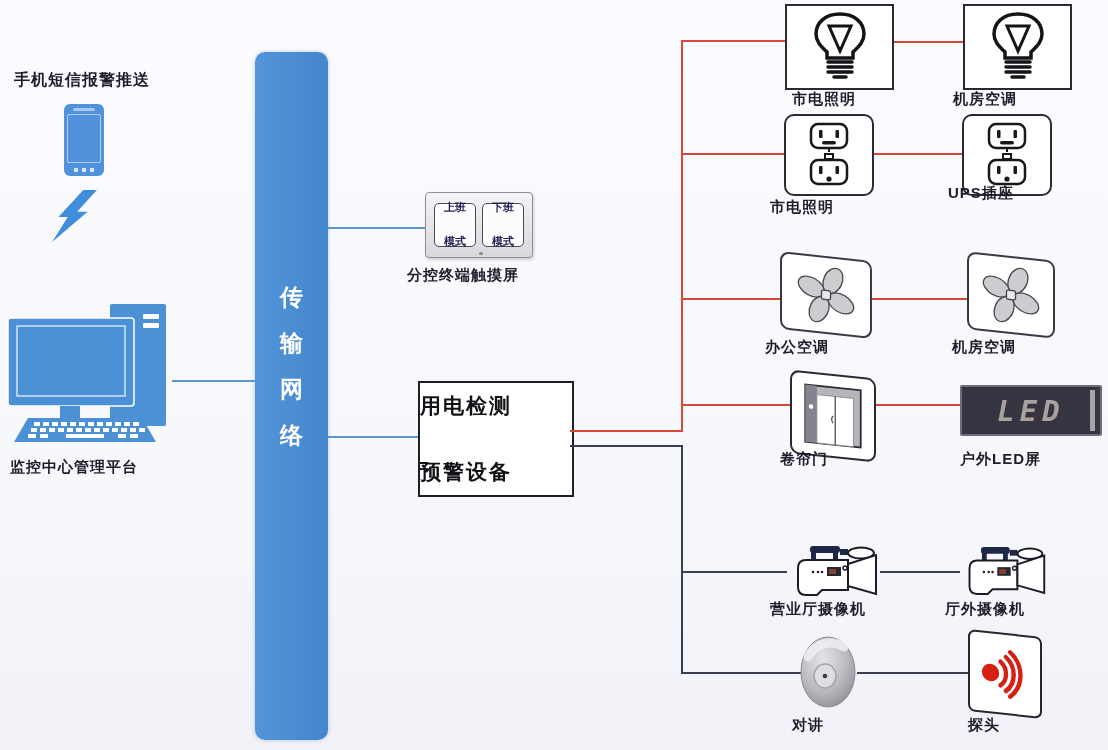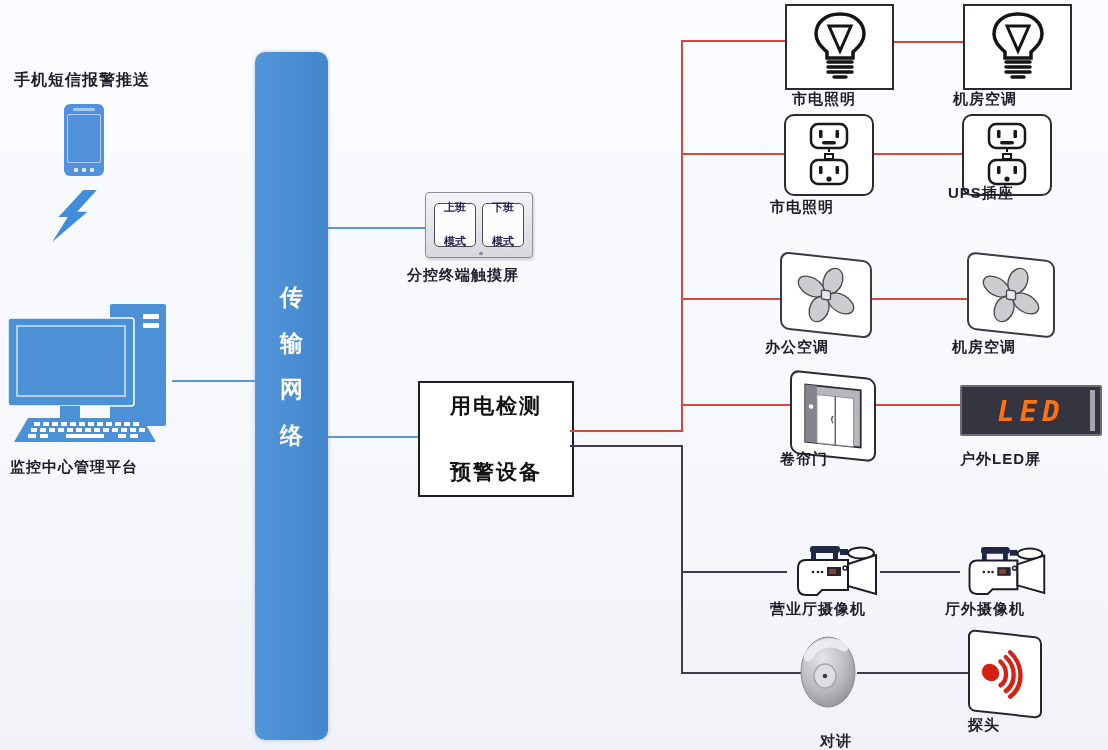--- a/index.html
+++ b/index.html
@@ -30,32 +30,32 @@
   #touch{position:absolute;left:425px;top:192px;width:106px;height:64px;border-radius:4px;
          background:linear-gradient(180deg,#f4f4f7,#d7d7dd);border:1px solid #8f8f98;
          box-shadow:1px 2px 3px rgba(0,0,0,.18);display:flex;align-items:center;justify-content:center;gap:6px;}
   .tbtn{width:40px;height:42px;background:#fcfcfd;border:1.5px solid #4a4a55;border-radius:5px;
         display:flex;flex-direction:column;align-items:center;justify-content:center;
         font-size:11px;font-weight:bold;color:#1e1b50;line-height:1.25;gap:20px;}
   #touch .dot{position:absolute;bottom:2px;left:50%;width:4px;height:3px;background:#8b8b93;border-radius:2px;}
   
   #main-box{position:absolute;left:418px;top:381px;width:152px;height:112px;background:#fff;
             border:2px solid #1e1e26;display:flex;flex-direction:column;justify-content:space-evenly;
-            align-items:center;font-size:21px;font-weight:600;color:#121216;letter-spacing:2px;gap:28px;}
+            font-size:21px;font-weight:600;color:#121216;letter-spacing:2px;gap:28px;}
   
   #phone{position:absolute;left:64px;top:104px;width:40px;height:72px;background:#5292dc;border-radius:6px;}
   #phone .ptop{position:absolute;top:4px;left:9px;right:9px;height:3px;background:rgba(255,255,255,.5);border-radius:2px;}
   #phone .pscr{position:absolute;top:10px;left:3px;right:3px;bottom:13px;border:1px solid rgba(255,255,255,.55);border-radius:2px;}
   #phone .pdots{position:absolute;bottom:4px;left:0;width:100%;display:flex;justify-content:center;gap:4px;}
   #phone .pdots i{width:4px;height:4px;background:rgba(255,255,255,.8);border-radius:1px;}
   
   #led{position:absolute;left:960px;top:385px;width:138px;height:47px;background:#343541;
        border:2px solid #6d6d78;border-radius:2px;display:flex;align-items:center;justify-content:center;}
   #led .ledtxt{font-family:"DejaVu Sans Mono","Liberation Mono",monospace;font-size:29px;font-weight:bold;
-       font-style:italic;color:#f97316;letter-spacing:5px;
+       font-style:italic;color:#a3a3a3;letter-spacing:5px;
        text-shadow:0 0 1px #7a1208;}
   #led .strip{position:absolute;right:5px;top:3px;bottom:3px;width:5px;background:#a4a5b0;}
   .probe-box{position:absolute;left:968px;top:633px;width:70px;height:78px;background:#fff;
         border:2px solid #26262e;border-radius:7px;transform:skewY(6deg);
         display:flex;align-items:center;justify-content:center;}
 </style>
 </head>
 <body>
 
 <div id="stage">
@@ -311,21 +311,21 @@
         <stop offset="0%" stop-color="#e6e6e9"></stop>
           <stop offset="60%" stop-color="#b9b9bf"></stop>
           <stop offset="100%" stop-color="#8f8f97"></stop>
       </radialGradient>
     </defs>
     <ellipse cx="29" cy="37" rx="27" ry="35" fill="url(#icg)" stroke="#8a8a92" stroke-width="1"></ellipse>
     <path d="M9 22 A 25 25 0 0 1 45 12" stroke="#f0f0f3" stroke-width="9" fill="none" stroke-linecap="round" opacity="0.85"></path>
     <ellipse cx="26" cy="41" rx="11" ry="12" fill="#dedee1" stroke="#a5a5ab" stroke-width="1.5"></ellipse>
     <circle cx="26" cy="41" r="2.3" fill="#3a3a42"></circle>
   </svg>
-  <div class="lbl" style="left:820px;top:716px;width:70px;margin-top:16px;">对讲</div>
+  <div class="lbl" style="left:792px;top:716px;width:70px;">对讲</div>
 
   <div class="probe-box">
     <svg width="58" height="64" viewBox="0 0 60 66">
       <circle cx="15" cy="33" r="9" fill="#d81f14"></circle>
       <g stroke="#d81f14" stroke-width="4.5" fill="none" stroke-linecap="round">
         <path d="M25.3 20.7 A16 16 0 0 1 25.3 45.3"></path>
         <path d="M30.8 15.4 A23 23 0 0 1 30.8 50.6"></path>
         <path d="M35.3 10 A30 30 0 0 1 35.3 56"></path>
       </g>
     </svg>

